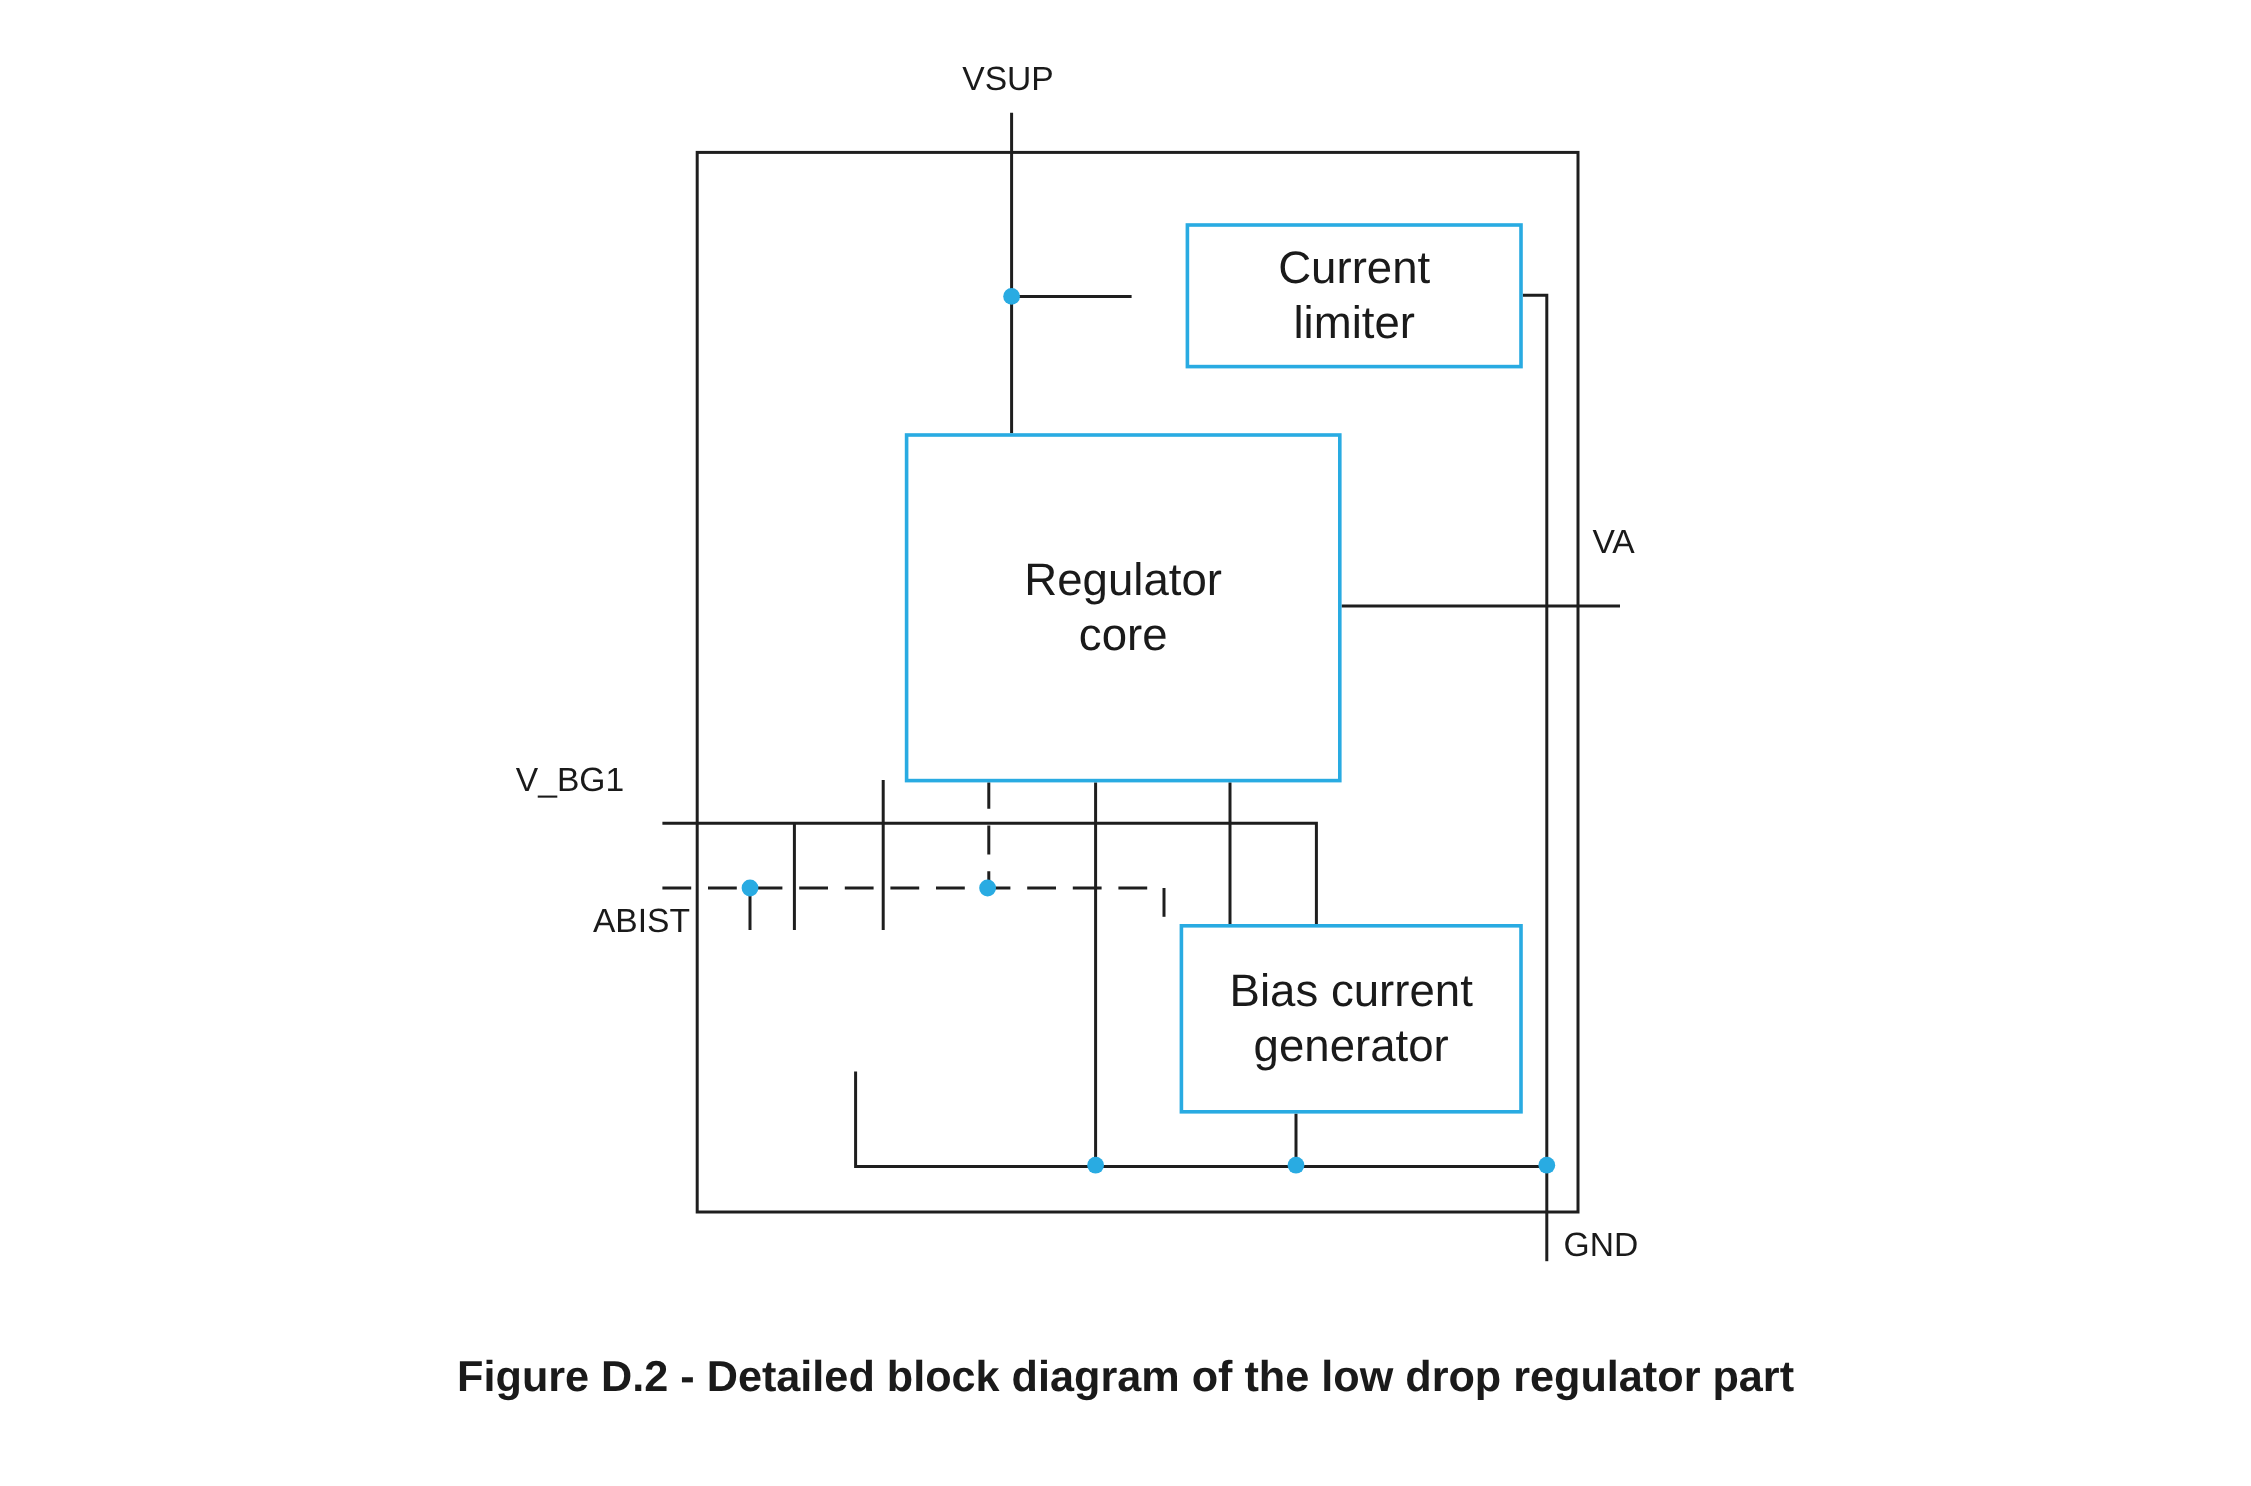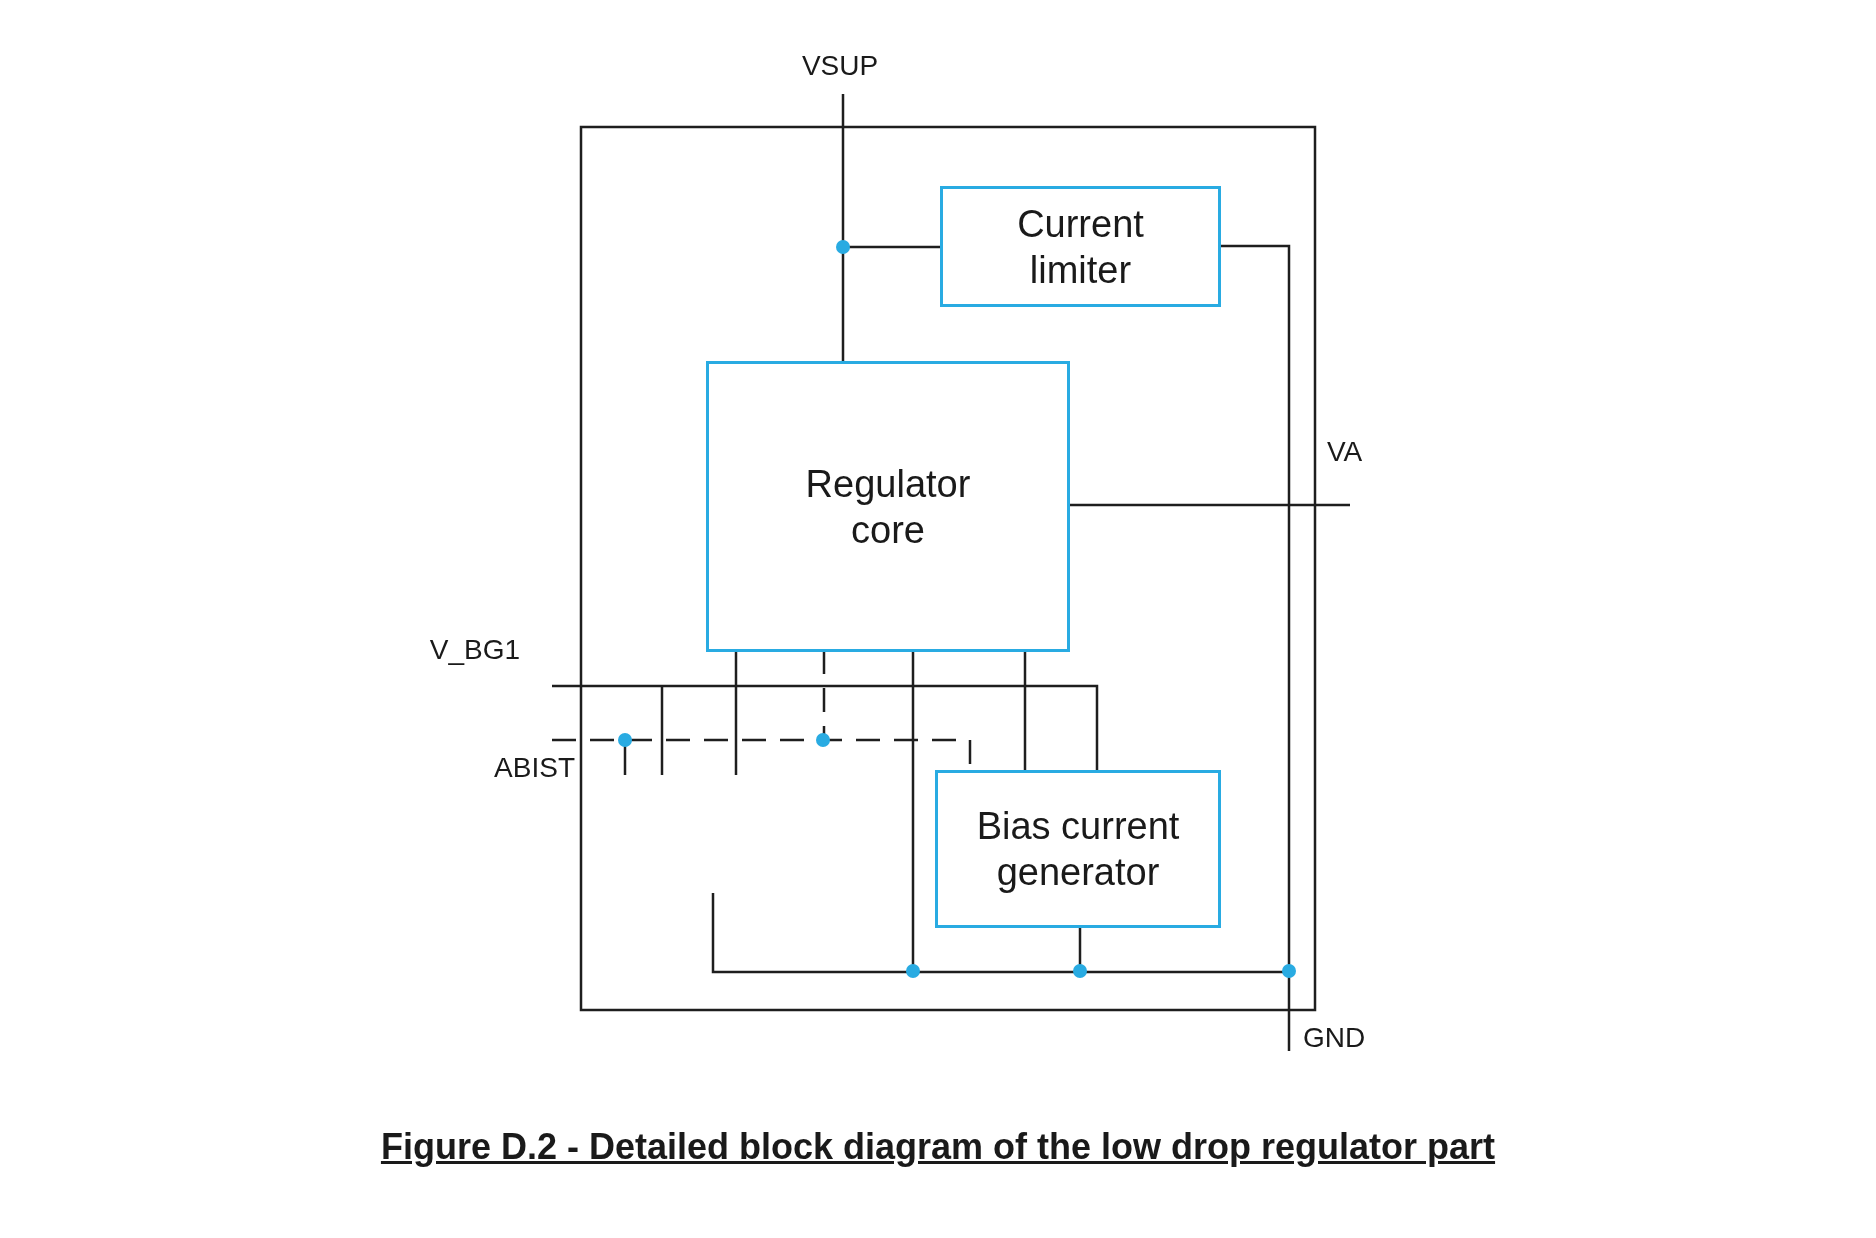--- a/index.html
+++ b/index.html
@@ -29,20 +29,21 @@
     border: 3px solid #29abe2;
     background: #ffffff;
     display: flex;
     flex-direction: column;
     align-items: center;
     justify-content: center;
     text-align: center;
     font-size: 38px;
     line-height: 46px;
     color: #1a1a1a;
+    margin-left: 48px;
   }
   .block--current-limiter { left: 940px; top: 186px; width: 281px; height: 121px; }
   .block--regulator-core  { left: 706px; top: 361px; width: 364px; height: 291px; }
   .block--bandgap1        { left: 604px; top: 772px; width: 286px; height: 124px; }
   .block--bias-generator  { left: 935px; top: 770px; width: 286px; height: 158px; }
 
   .port-label {
     position: absolute;
     font-size: 28px;
     line-height: 40px;
@@ -56,21 +57,20 @@
   .port-label--gnd   { left: 1303px; top: 1018px; }
 
   .caption {
     position: absolute;
     left: 0; top: 1126px;
     width: 1876px;
     text-align: center;
     font-size: 36px;
     font-weight: 700;
     color: #1a1a1a;
-    text-decoration: underline;
   }
 </style>
 </head>
 <body>
 
 <div class="page">
 
   <svg class="diagram-svg" viewBox="0 0 1876 1238" xmlns="http://www.w3.org/2000/svg">
 
     <rect class="boundary" x="581" y="127" width="734" height="883"></rect>

